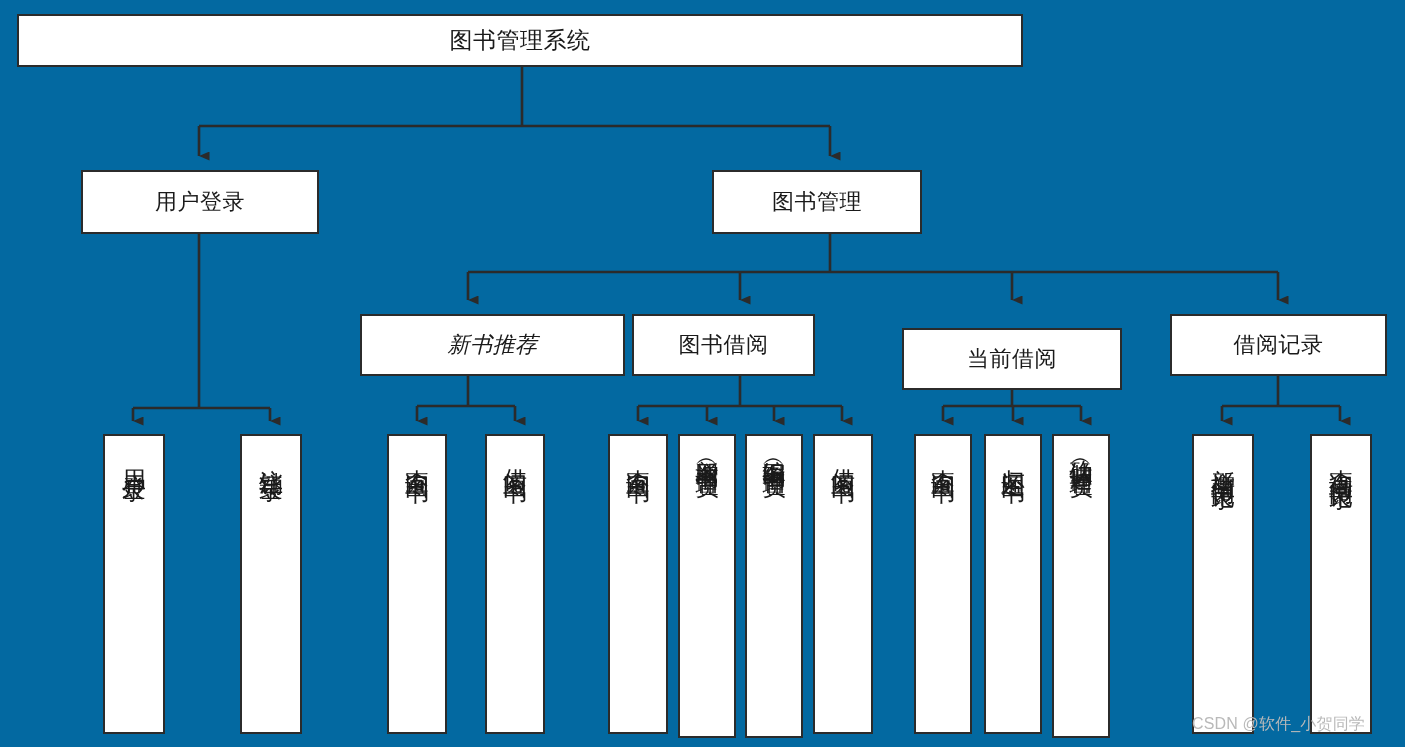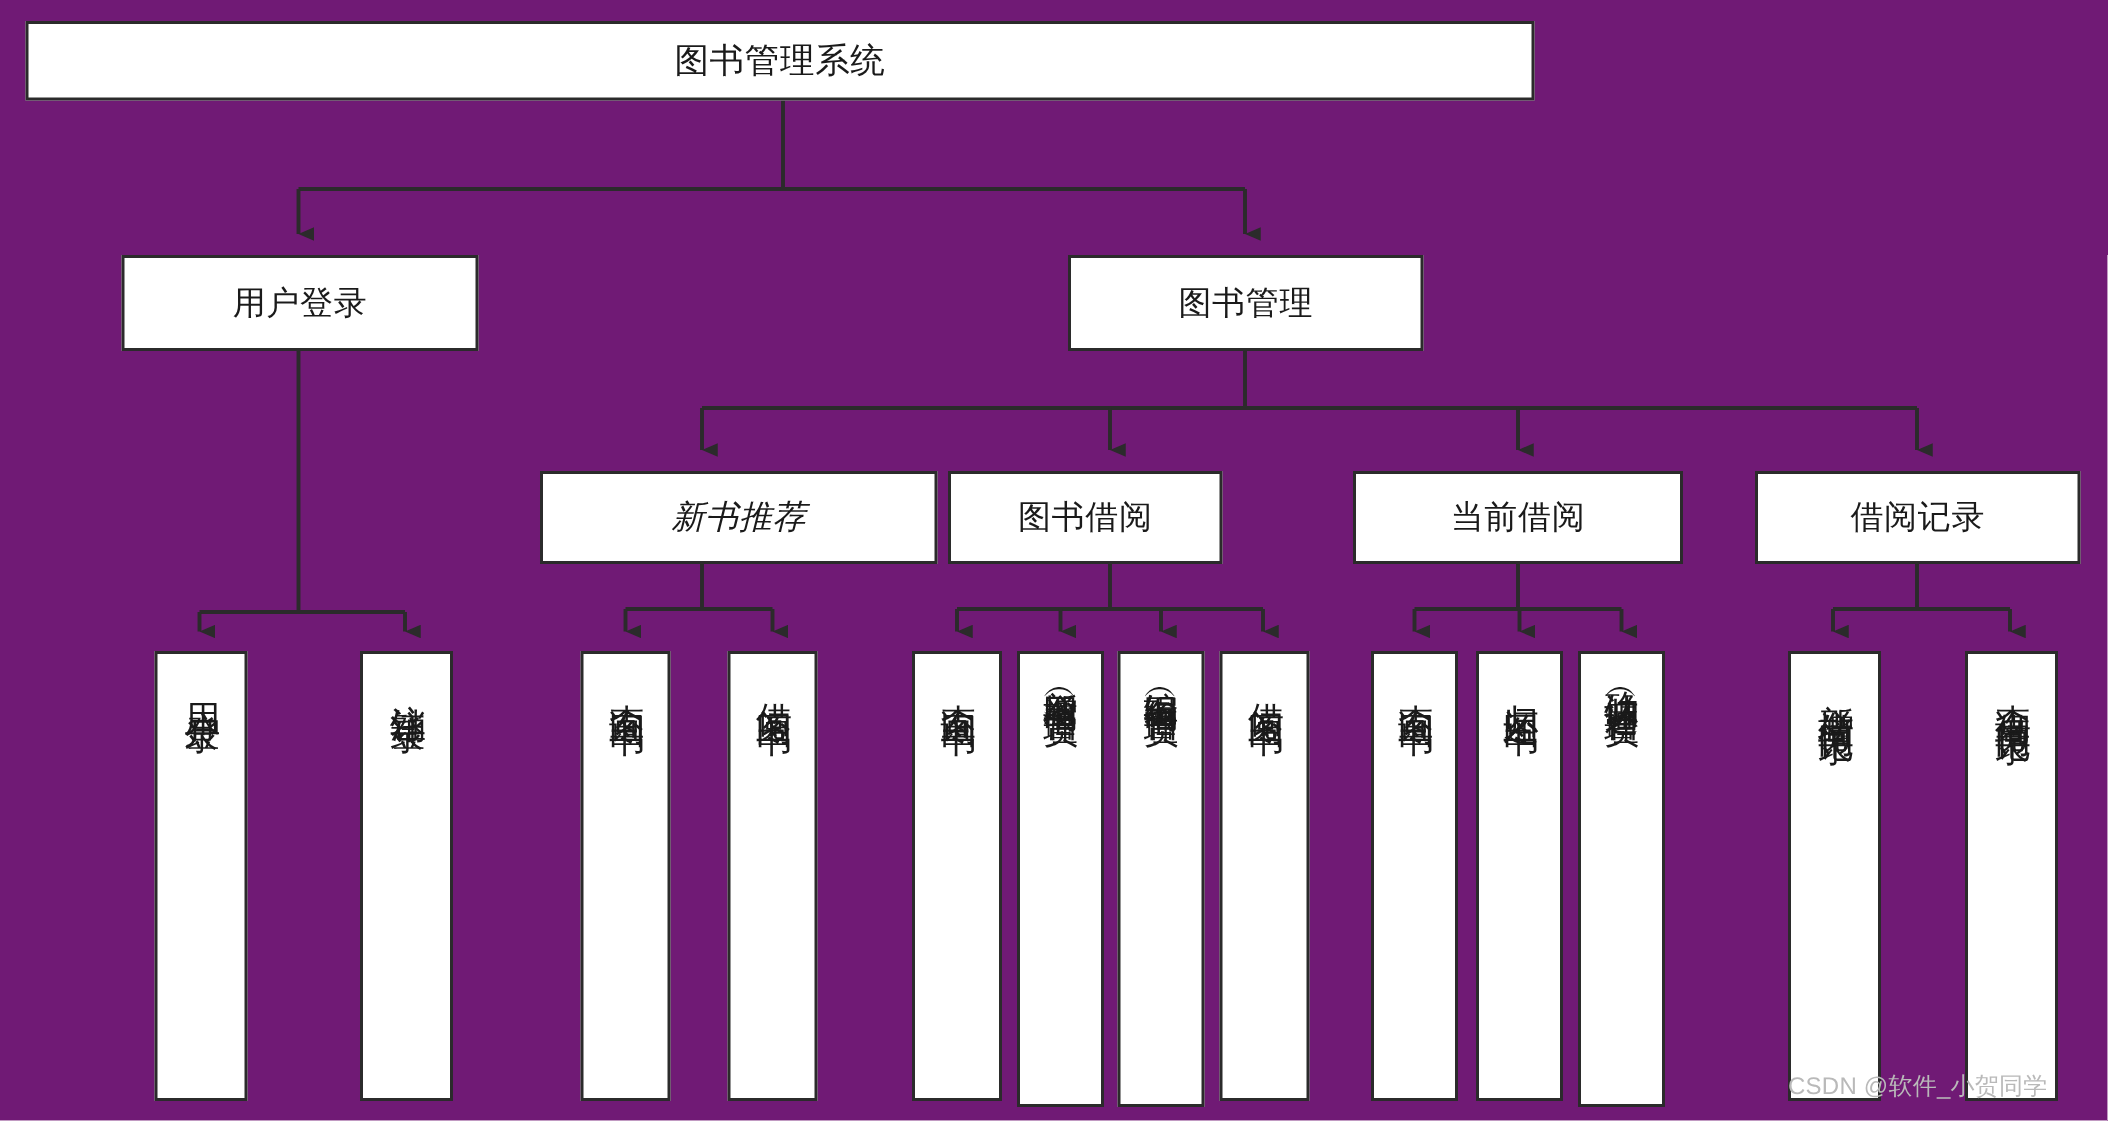--- a/index.html
+++ b/index.html
@@ -9,21 +9,21 @@
     background: #ffffff;
   }
   body {
     font-family: "Liberation Sans", "DejaVu Sans", sans-serif;
     color: #1a1a1a;
   }
   #canvas {
     position: relative;
     width: 1405px;
     height: 747px;
-    background: #701a75;
+    background: #0369a1;
     overflow: hidden;
   }
   #edges {
     position: absolute;
     left: 0;
     top: 0;
     width: 1405px;
     height: 747px;
     pointer-events: none;
   }
@@ -128,30 +128,30 @@
       </g>
   </svg>
 
   <div id="nodes-layer">
       <div class="node horiz root" style="left: 17px; top: 14px; width: 1006px; height: 53px;">
         <span class="label">图书管理系统</span>
       </div>
       <div class="node horiz" style="left: 81px; top: 170px; width: 238px; height: 64px;">
         <span class="label">用户登录</span>
       </div>
-      <div class="node horiz" style="left: 712px; top: 170px; width: 237px; height: 64px;">
+      <div class="node horiz" style="left: 712px; top: 170px; width: 210px; height: 64px;">
         <span class="label">图书管理</span>
       </div>
       <div class="node horiz" style="left: 360px; top: 314px; width: 265px; height: 62px; font-style: italic;">
         <span class="label">新书推荐</span>
       </div>
       <div class="node horiz" style="left: 632px; top: 314px; width: 183px; height: 62px;">
         <span class="label">图书借阅</span>
       </div>
-      <div class="node horiz" style="left: 902px; top: 314px; width: 220px; height: 62px;">
+      <div class="node horiz" style="left: 902px; top: 328px; width: 220px; height: 62px;">
         <span class="label">当前借阅</span>
       </div>
       <div class="node horiz" style="left: 1170px; top: 314px; width: 217px; height: 62px;">
         <span class="label">借阅记录</span>
       </div>
       <div class="node vert" style="left: 103px; top: 434px; width: 62px; height: 300px;">
         <span class="label">用户登录</span>
       </div>
       <div class="node vert" style="left: 240px; top: 434px; width: 62px; height: 300px;">
         <span class="label">注销登录</span>

